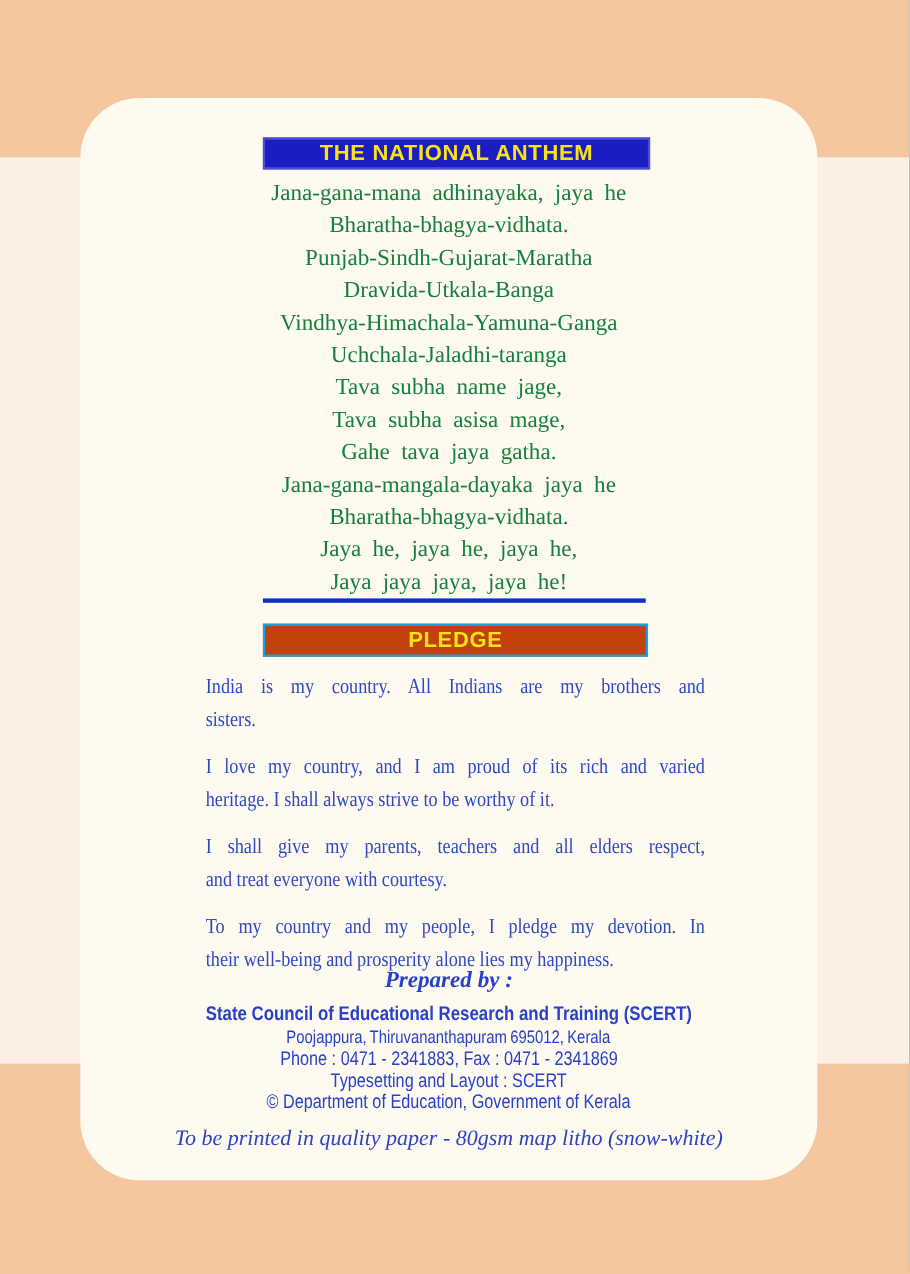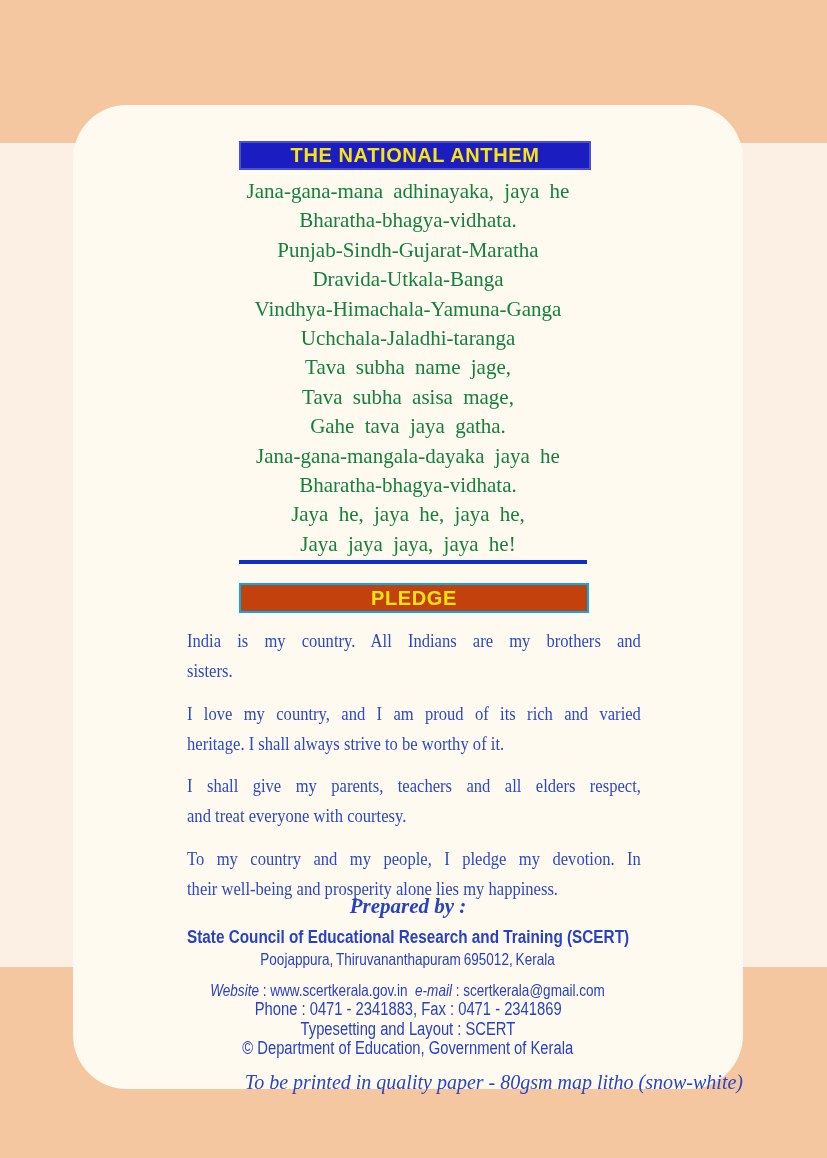--- a/index.html
+++ b/index.html
@@ -6,21 +6,21 @@
   .page{
     position:relative;width:827px;height:1158px;margin:0 auto;
     background:#fbf0e3;overflow:hidden;
     font-family:"Liberation Serif",serif;
   }
   .band{position:absolute;left:0;width:827px;background:#f4c7a0;}
   .band-top{top:0;height:143px;}
   .band-bottom{top:967px;height:191px;}
   .card{
     position:absolute;left:73px;top:89px;width:670px;height:984px;
-    background:#fffaf0;border-radius:54px;margin-top:16px;
+    background:#fffaf0;border-radius:54px;
   }
   .banner{
     position:absolute;left:166px;box-sizing:border-box;
     display:flex;align-items:center;justify-content:center;
     font-family:"Liberation Sans",sans-serif;font-weight:bold;
     color:#f9e412;font-size:20px;letter-spacing:0.6px;
   }
   .banner-anthem{
     top:36px;width:352px;height:29px;
     background:#1b1dc1;border:2px solid #4a4fd6;
@@ -57,21 +57,20 @@
   .cond{display:inline-block;transform:scaleX(0.82);transform-origin:50% 50%;white-space:nowrap;}
   .org-line{margin-top:8px;line-height:21px;font-size:18px;font-weight:bold;}
   .org-line .cond{transform:scaleX(0.85);}
   .addr-line{margin-top:1px;line-height:20px;font-size:16.5px;word-spacing:-1px;text-align:center;}
   .web-line{margin-top:11px;line-height:20px;font-size:16.5px;}
   .info-line{line-height:19.5px;font-size:18px;}
   .ital{font-style:italic;}
   .print-note{
     margin-top:10px;font-style:italic;font-size:20px;line-height:26px;
     color:#2944c4;
-    text-align:right;
   }
 </style>
 </head>
 <body>
 
 <div class="page">
   <div class="band band-top"></div>
   <div class="band band-bottom"></div>
 
   <div class="card">
@@ -122,23 +121,20 @@
     </div>
 
     <div class="footer">
       <div class="prepared">Prepared by :</div>
       <div class="sans org-line">
         <span class="cond">State Council of Educational  Research and Training (SCERT)</span>
       </div>
       <div class="sans addr-line">
         <span class="cond">Poojappura, Thiruvananthapuram 695012, Kerala</span>
       </div>
-      <div class="sans web-line">
-        <span class="cond"><span class="ital">Website</span><span style="white-space:pre"> : www.scertkerala.gov.in  </span><span class="ital">e-mail</span><span style="white-space:pre"> : scertkerala@gmail.com</span></span>
-      </div>
       <div class="sans info-line">
         <span class="cond">Phone  :  0471 - 2341883, Fax : 0471 - 2341869</span>
       </div>
       <div class="sans info-line">
         <span class="cond">Typesetting  and Layout :  SCERT</span>
       </div>
       <div class="sans info-line">
         <span class="cond">© Department of Education, Government of Kerala</span>
       </div>
       <div class="print-note">To be printed in quality paper - 80gsm map litho (snow-white)</div>

